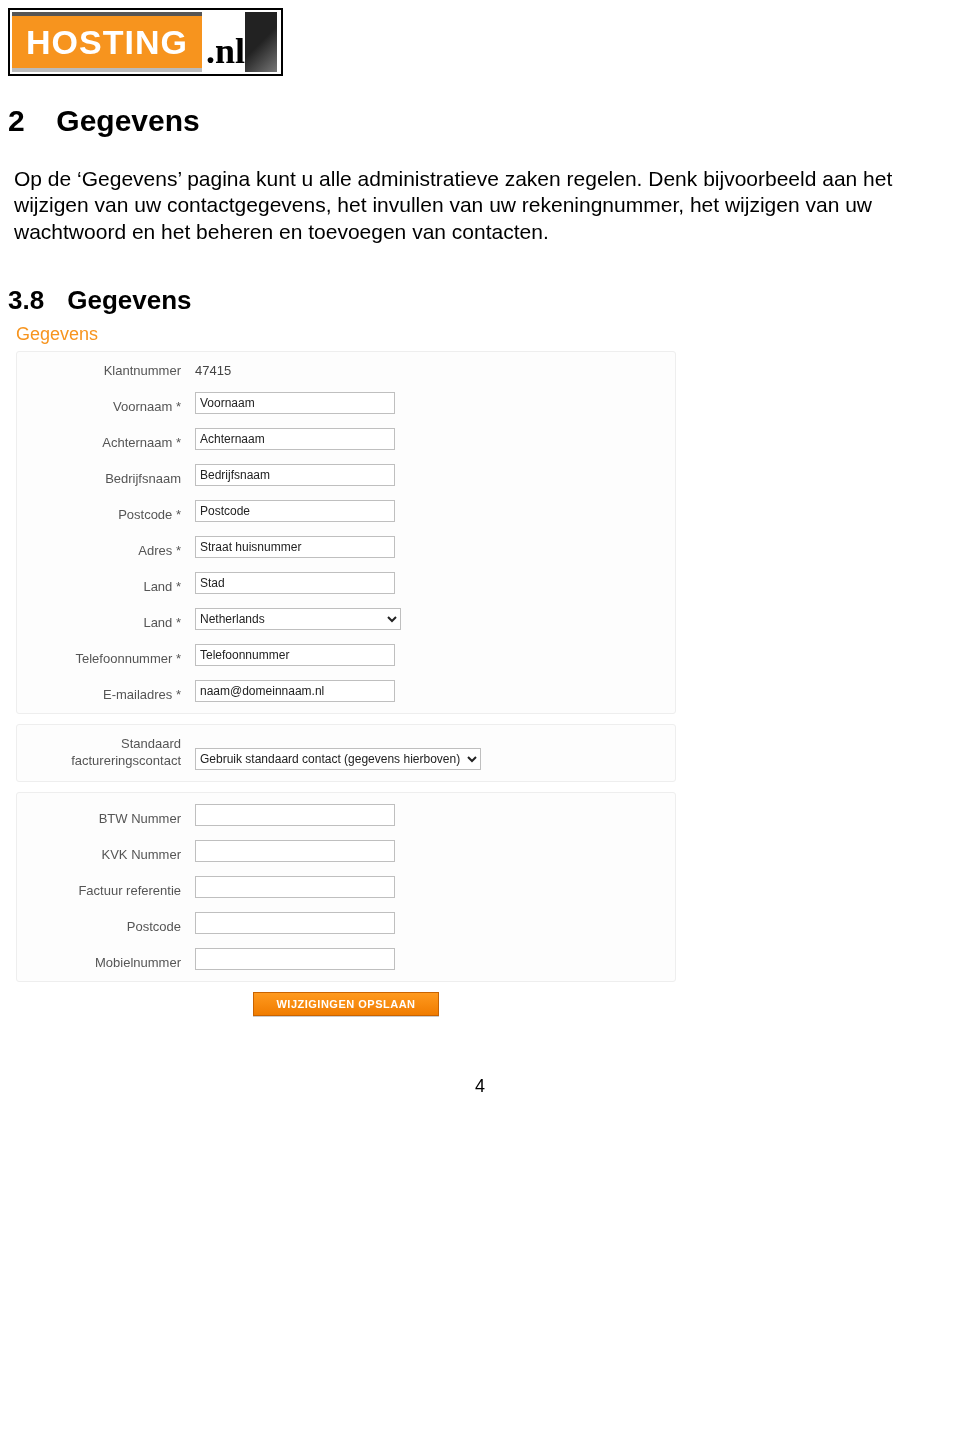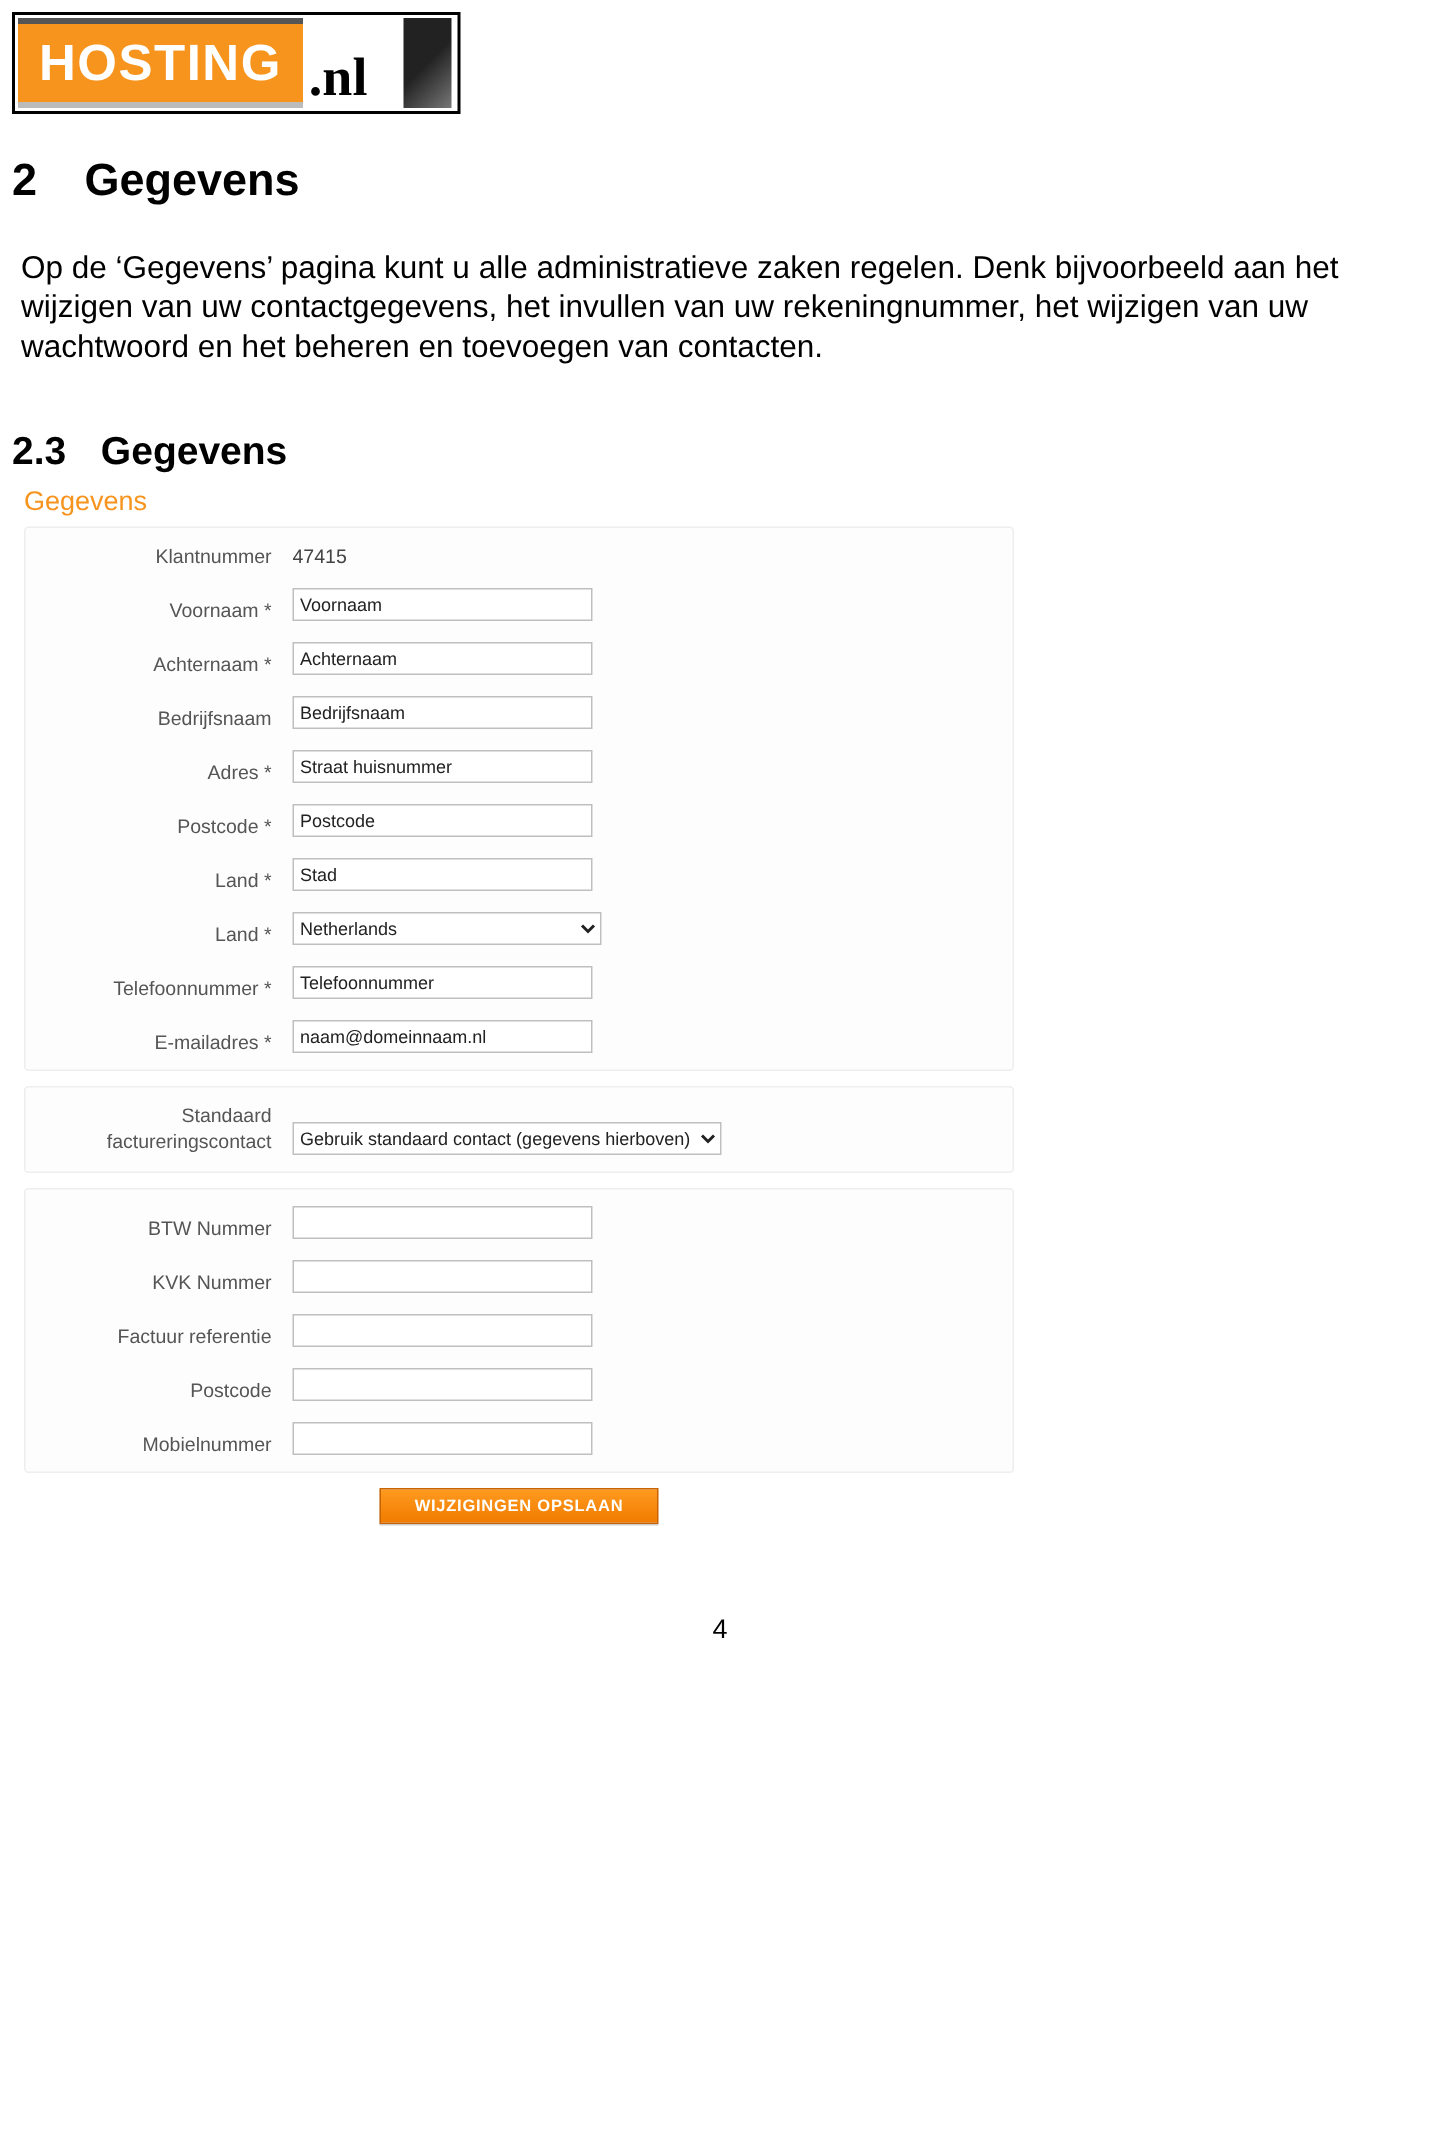--- a/index.html
+++ b/index.html
@@ -34,21 +34,21 @@
     align-items: center;
     border-top: 4px solid #555;
     border-bottom: 4px solid #bbb;
   }
   .logo-nl {
     background: #fff;
     color: #000;
     font-family: Georgia, serif;
     font-weight: bold;
     font-size: 36px;
-    padding: 0 24px 0 4px;
+    padding: 0 0 0 4px;
     display: flex;
     align-items: flex-end;
   }
   .logo-square {
     width: 32px;
     background: linear-gradient(135deg, #222 50%, #777 100%);
     margin-right: 2px;
   }
   h1.sec {
     font-size: 30px;
@@ -158,21 +158,21 @@
 
 <h1 class="sec">
   <span class="num">2</span>
   <span>Gegevens</span>
 </h1>
 
 <p class="body">Op de ‘Gegevens’ pagina kunt u alle administratieve zaken regelen. Denk bijvoorbeeld aan het wijzigen van uw contactgegevens, het invullen van uw rekeningnummer, het wijzigen van uw wachtwoord en het beheren en toevoegen van contacten.</p>
 
 
 <h2 class="sub">
-  <span class="num">2.3</span>
+  <span class="num">3.8</span>
   <span>Gegevens</span>
 </h2>
 
 <div class="panel">
   <div class="panel-title">Gegevens</div>
 
   <div class="block">
     <div class="row">
       <div class="lbl">Klantnummer</div>
       <div class="val">47415</div>
@@ -183,26 +183,26 @@
     </div>
     <div class="row">
       <div class="lbl">Achternaam *</div>
       <div class="val"><input class="txt" value="Achternaam" style=""></div>
     </div>
     <div class="row">
       <div class="lbl">Bedrijfsnaam</div>
       <div class="val"><input class="txt" value="Bedrijfsnaam" style=""></div>
     </div>
     <div class="row">
+      <div class="lbl">Postcode *</div>
+      <div class="val"><input class="txt" value="Postcode" style=""></div>
+    </div>
+    <div class="row">
       <div class="lbl">Adres *</div>
       <div class="val"><input class="txt" value="Straat huisnummer" style=""></div>
-    </div>
-    <div class="row">
-      <div class="lbl">Postcode *</div>
-      <div class="val"><input class="txt" value="Postcode" style=""></div>
     </div>
     <div class="row">
       <div class="lbl">Land *</div>
       <div class="val"><input class="txt" value="Stad" style=""></div>
     </div>
     <div class="row">
       <div class="lbl">Land *</div>
       <div class="val">
         <select class="sel w200">
           <option>Netherlands</option>

